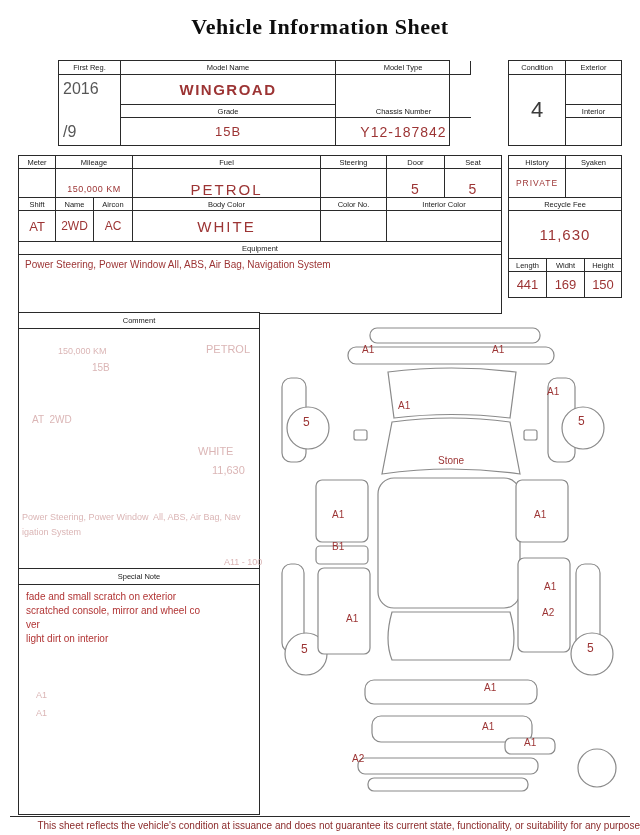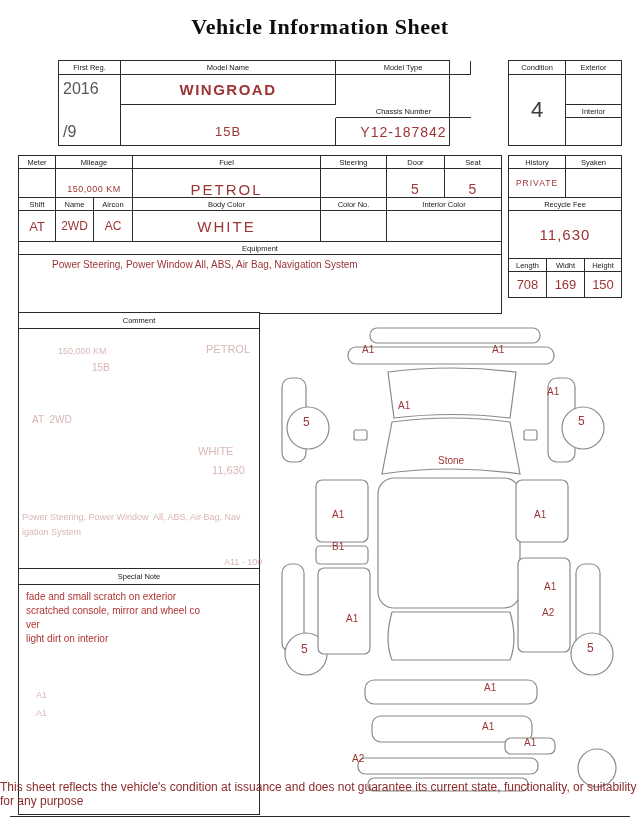--- a/index.html
+++ b/index.html
@@ -9,48 +9,49 @@
   .c{display:flex;align-items:center;justify-content:center;text-align:center;box-sizing:border-box;overflow:hidden;}
   .bR{border-right:1px solid #2a2a2a;}
   .bB{border-bottom:1px solid #2a2a2a;}
   .hdr{font-size:7.5px;color:#1a1a1a;}
   .red{color:#9c3434;}
   .v-big{font-size:15px;letter-spacing:2px;}
   .v-mid{font-size:14px;letter-spacing:1px;}
   .v-sm{font-size:12px;}
   .firstreg{flex-direction:column;align-items:flex-start;justify-content:center;padding-left:4px;font-size:16px;color:#575757;line-height:18px;gap:25px;}
   .cond4{font-size:22px;color:#3a3a3a;}
-  .equip{justify-content:flex-start;align-items:flex-start;padding:4px 6px;font-size:10px;text-align:left;margin-left:27px;}
+  .equip{justify-content:flex-start;align-items:flex-start;padding:4px 6px;font-size:10px;text-align:left;}
   .bigbox{position:absolute;border:1px solid #2a2a2a;box-sizing:border-box;background:#fff;}
   .boxhdr{height:15px;border-bottom:1px solid #2a2a2a;display:flex;align-items:center;justify-content:center;font-size:7.5px;color:#1a1a1a;}
   .notelines{padding:5px 7px;font-size:10px;color:#b13434;line-height:14px;text-align:left;}
   .dlabel{position:absolute;color:#9c3434;font-size:10px;line-height:10px;white-space:pre;}
   .ghost{position:absolute;color:#cf9d9d;opacity:.75;line-height:11px;white-space:pre;}
   .footline{position:absolute;left:10px;top:816px;width:620px;border-top:1px solid #2a2a2a;}
-  .foot{position:absolute;left:0;top:780px;width:100%;text-align:left;font-size:12px;color:#8b2b2b;}
+  .foot{position:absolute;left:0;top:820px;width:100%;text-align:right;font-size:10px;color:#8b2b2b;}
   svg{position:absolute;}
 </style>
 </head>
 <body>
 
 <div id="page">
 
   <div class="title">Vehicle Information Sheet</div>
 
   <div class="tbl" style="left:18px;top:60px;width:392px;height:86px;grid-template-columns:62px 215px 135px 1fr;grid-template-rows:14px 30px 13px 1fr;margin-left:40px;">
     <div class="c hdr bR bB" style="grid-area:1/1">First Reg.</div>
     <div class="c hdr bR bB" style="grid-area:1/2">Model Name</div>
     <div class="c hdr bR bB" style="grid-area:1/3">Model Type</div>
     <div class="c hdr bB" style="grid-area:1/4">Exhaust</div>
     <div class="c firstreg bR" style="grid-row:2/5;grid-column:1">
       <span>2016</span>
       <span>/9</span>
     </div>
     <div class="c red bR bB" style="grid-area:2/2;font-size:15px;font-weight:700;letter-spacing:1.5px;">WINGROAD</div>
     <div class="c red v-mid bB" style="grid-area:2/4">1500</div>
+    <div class="c hdr bR bB" style="grid-area:3/2">Grade</div>
     <div class="c hdr bB" style="grid-row:3;grid-column:3/5">Chassis Number</div>
     <div class="c red bR" style="grid-area:4/2;font-size:13px;letter-spacing:1px;">15B</div>
     <div class="c red v-mid" style="grid-row:4;grid-column:3/5">Y12-187842</div>
   </div>
 
   <div class="tbl" style="left:508px;top:60px;width:114px;height:86px;grid-template-columns:57px 1fr;grid-template-rows:14px 30px 13px 1fr;">
     <div class="c hdr bR bB" style="grid-area:1/1">Condition</div>
     <div class="c hdr bB" style="grid-area:1/2">Exterior</div>
     <div class="c cond4 bR" style="grid-row:2/5;grid-column:1">4</div>
     <div class="c bB" style="grid-area:2/2"></div>
@@ -102,21 +103,21 @@
 
   <div class="tbl" style="left:508px;top:197px;width:114px;height:62px;grid-template-columns:1fr;grid-template-rows:13px 1fr;">
     <div class="c hdr bB" style="grid-area:1/1">Recycle Fee</div>
     <div class="c red" style="grid-area:2/1;font-size:15px;letter-spacing:1px;">11,630</div>
   </div>
 
   <div class="tbl" style="left:508px;top:258px;width:114px;height:40px;grid-template-columns:38px 38px 1fr;grid-template-rows:13px 1fr;">
     <div class="c hdr bR bB" style="grid-area:1/1">Length</div>
     <div class="c hdr bR bB" style="grid-area:1/2">Widht</div>
     <div class="c hdr bB" style="grid-area:1/3">Height</div>
-    <div class="c red bR" style="grid-area:2/1;font-size:13px;">708</div>
+    <div class="c red bR" style="grid-area:2/1;font-size:13px;">441</div>
     <div class="c red bR" style="grid-area:2/2;font-size:13px;">169</div>
     <div class="c red" style="grid-area:2/3;font-size:13px;">150</div>
   </div>
 
   <div class="bigbox" style="left:18px;top:312px;width:242px;height:257px;">
     <div class="boxhdr">Comment</div>
   </div>
 
   <div class="bigbox" style="left:18px;top:568px;width:242px;height:247px;">
     <div class="boxhdr">Special Note</div>

